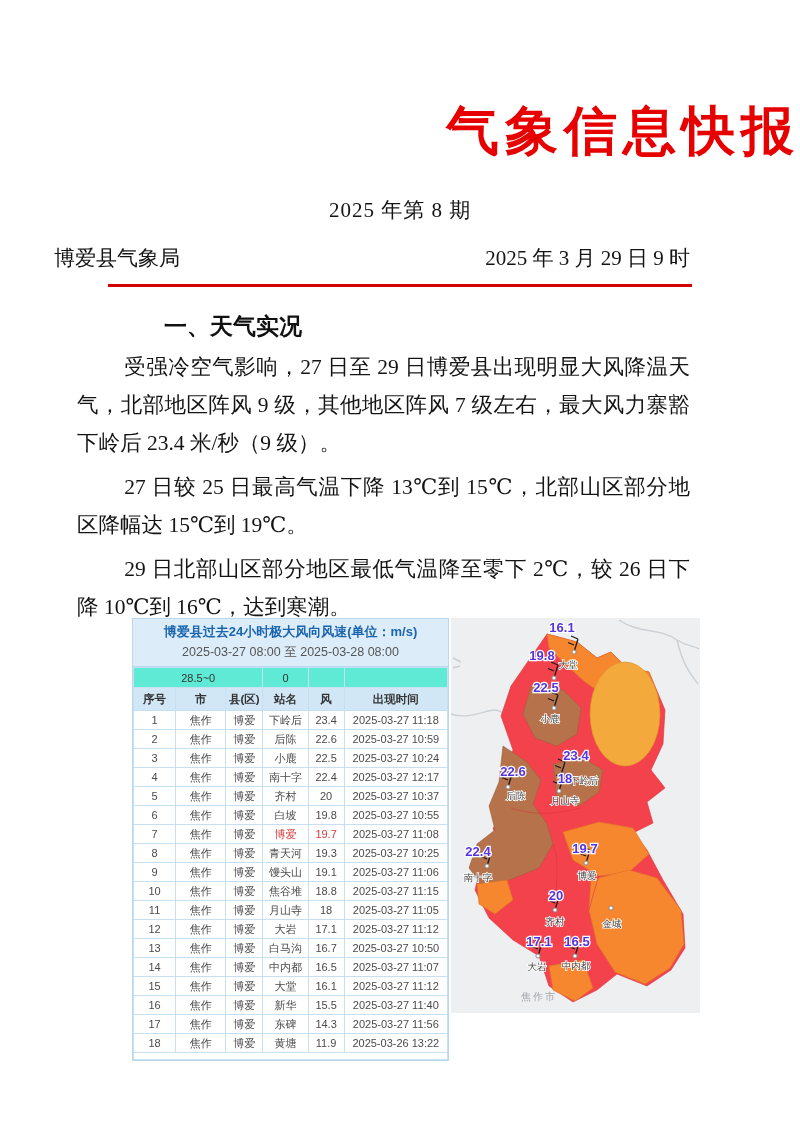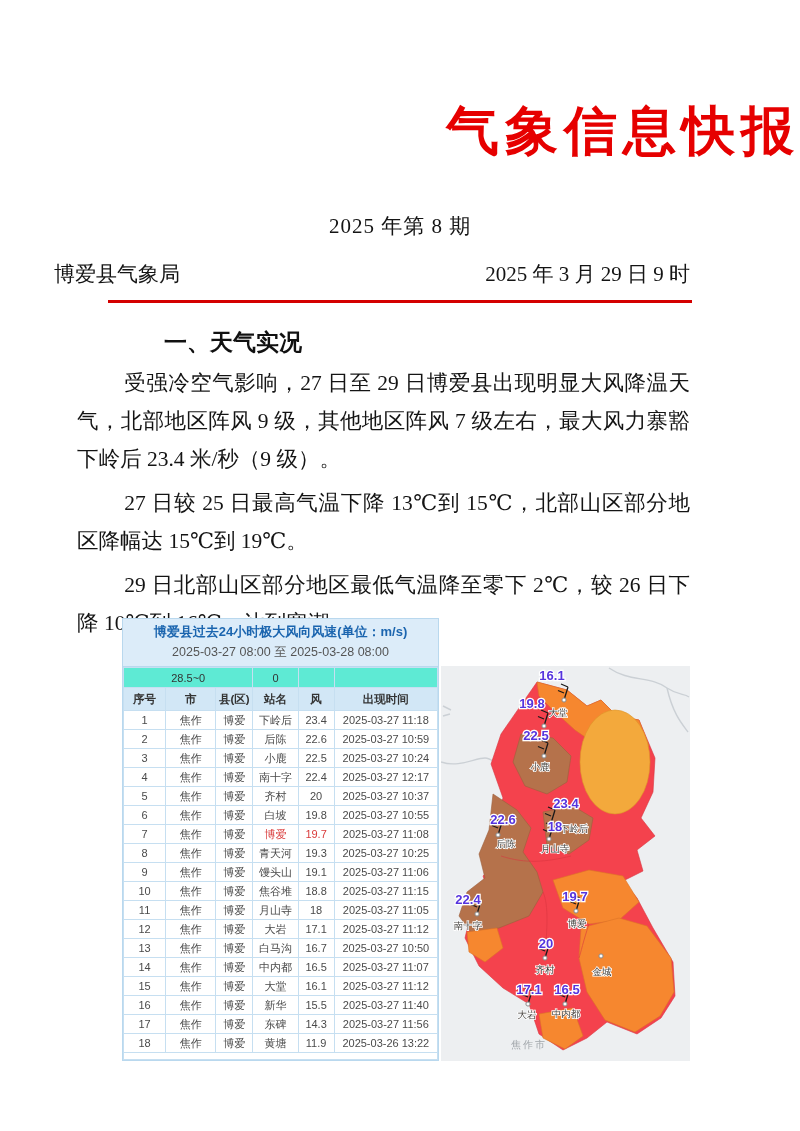--- a/index.html
+++ b/index.html
@@ -6,37 +6,37 @@
   .page{
     width:800px;height:1131px;margin:0 auto;background:#ffffff;
     position:relative;overflow:hidden;
     font-family:"Liberation Serif","DejaVu Serif",serif;color:#141414;
   }
   .doc-title{
     text-align:right;padding-top:96px;
     font-family:"Liberation Serif","DejaVu Serif",serif;
     font-weight:900;font-size:53px;letter-spacing:6px;color:#e60000;
   }
-  .doc-issue{text-align:center;margin-top:44px;font-size:21px;letter-spacing:1px;}
+  .doc-issue{text-align:center;margin-top:28px;font-size:21px;letter-spacing:1px;}
   .meta-row{
     display:flex;justify-content:space-between;align-items:flex-end;
     margin:20px 110px 0 54px;font-size:21px;
   }
   .red-rule{height:3px;background:#d40000;margin:12px 108px 0 108px;}
   .section-heading{
     margin:24px 110px 0 110px;padding-left:54px;
     font-family:"Liberation Sans","DejaVu Sans",sans-serif;
     font-weight:bold;font-size:23px;color:#111;
   }
   .body-par{
     margin:6px 110px 0 77px;font-size:21.5px;line-height:38px;
     text-align:justify;text-indent:2.2em;
   }
   
-  .figure-row{position:absolute;top:618px;left:122px;display:flex;align-items:flex-end;}
+  .figure-row{position:absolute;top:618px;left:132px;display:flex;align-items:flex-start;}
   .table-wrap{
     width:315px;font-family:"Liberation Sans","DejaVu Sans",sans-serif;
     border:1px solid #b9d8ee;background:#fff;
   }
   .tbl-title{
     background:#dcecf9;border-bottom:1px solid #b9d8ee;
     text-align:center;padding:4px 2px 5px 2px;
   }
   .tbl-title .t1{font-size:13px;font-weight:bold;color:#1b65af;}
   .tbl-title .t2{font-size:12.5px;color:#555;margin-top:3px;}

